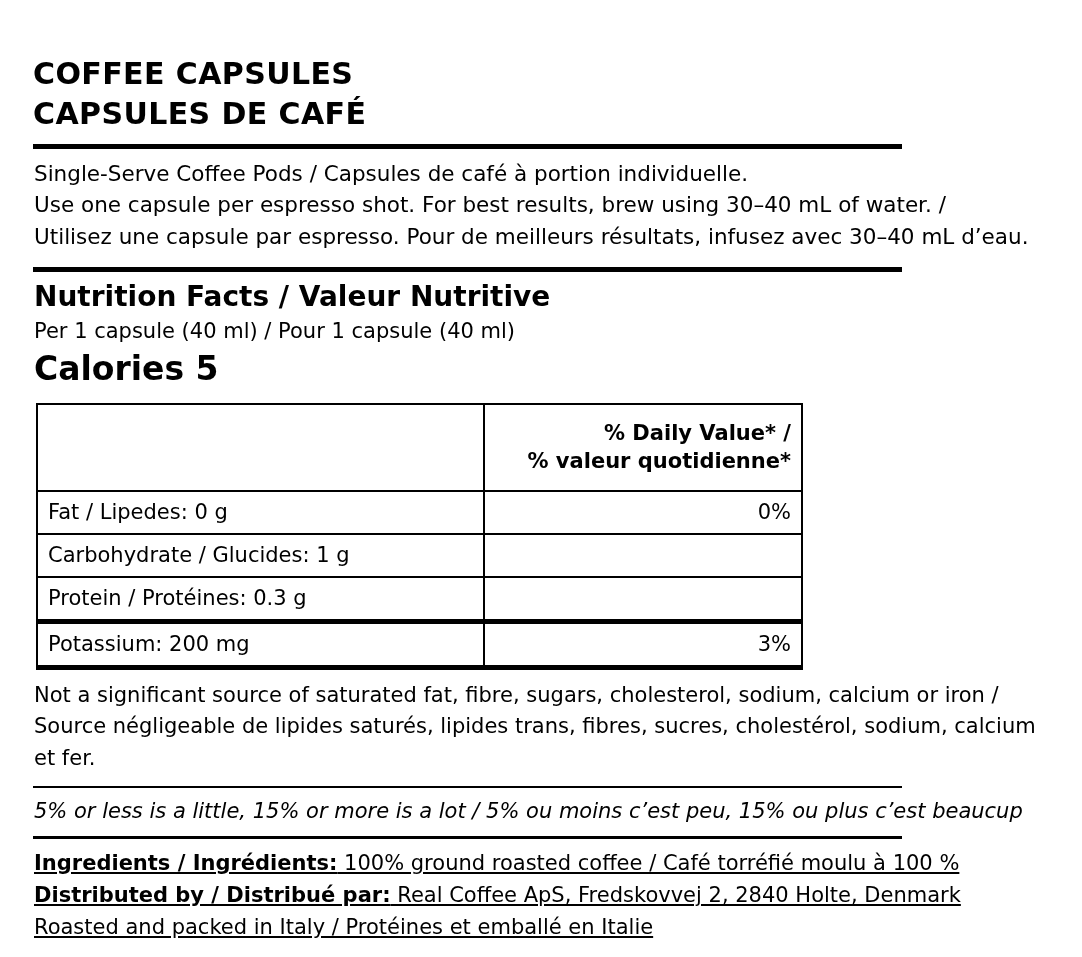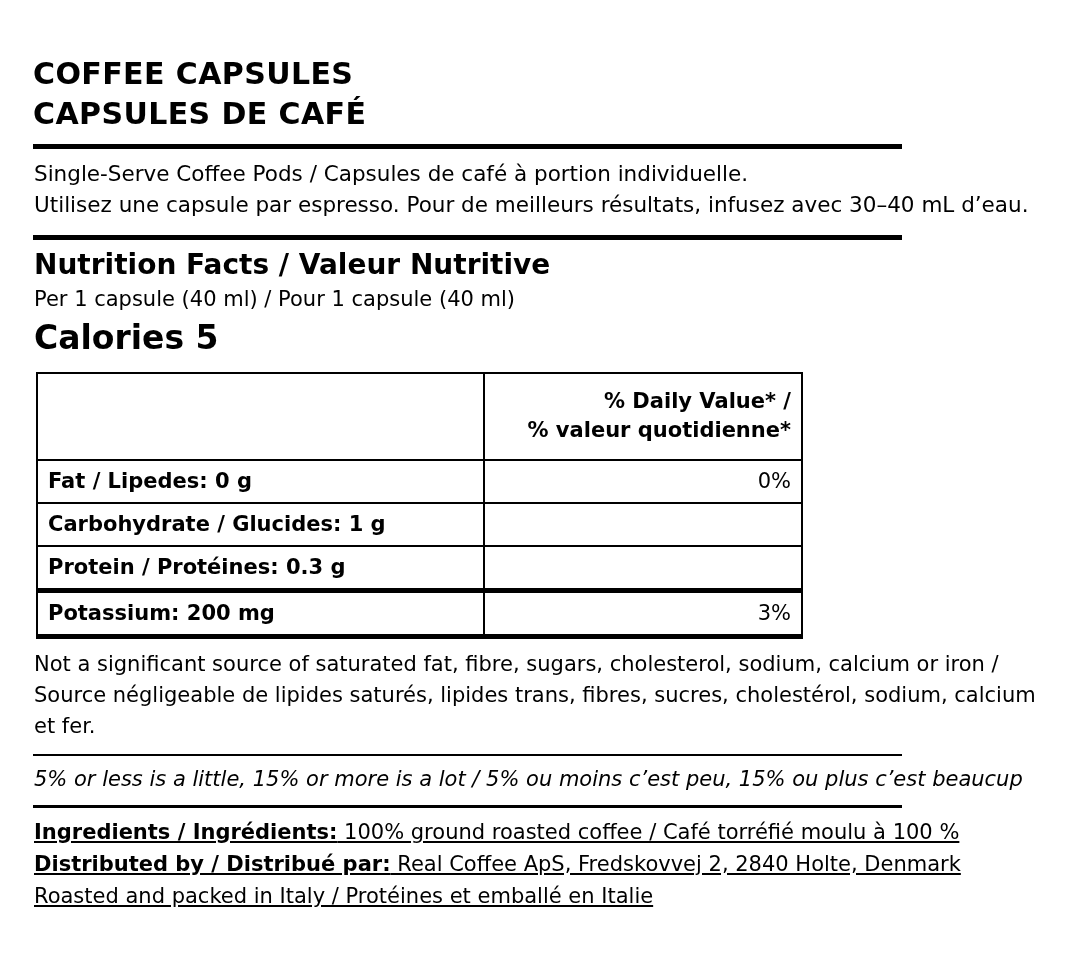--- a/index.html
+++ b/index.html
@@ -80,21 +80,21 @@
     margin-top: 12px;
     margin-left: 3px;
     table-layout: fixed;
   }
   table.nf td {
     border: 2px solid #000;
     font-size: 21px;
     padding: 8px 10px 9px 10px;
     vertical-align: middle;
   }
-  table.nf td.col-left { width: 425px; font-weight: bold; }
+  table.nf td.col-left { width: 425px; }
   table.nf td.col-right { width: 296px; text-align: right; }
   td.dv-head {
     font-weight: bold;
     text-align: left;
     line-height: 1.35;
     padding-top: 10px;
     padding-bottom: 11px;
     border-radius: 11px;
   }
   tr.head-row td { height: 68px; }
@@ -139,20 +139,21 @@
 
   <div>
     <div class="title-line">COFFEE CAPSULES</div>
     <div class="title-line">CAPSULES DE CAFÉ</div>
   </div>
 
   <div class="rule-thick"></div>
 
   <div class="desc">
     <div>Single-Serve Coffee Pods / Capsules de café à portion individuelle.</div>
+    <div>Use one capsule per espresso shot. For best results, brew using 30–40 mL of water. /</div>
     <div>Utilisez une capsule par espresso. Pour de meilleurs résultats, infusez avec 30–40 mL d’eau.</div>
   </div>
 
   <div class="rule-thick sep-rule-1"></div>
 
   <div class="nf-wrap">
     <div class="nf-title">Nutrition Facts / Valeur Nutritive</div>
     <div class="nf-serving">Per 1 capsule (40 ml) / Pour 1 capsule (40 ml)</div>
     <div class="nf-calories">Calories 5</div>
 

